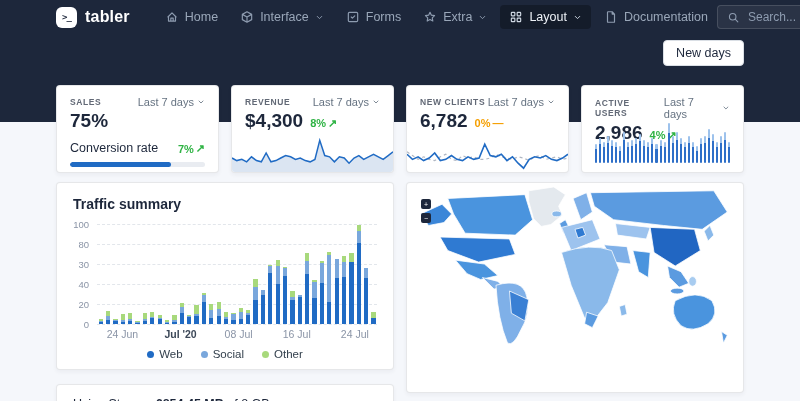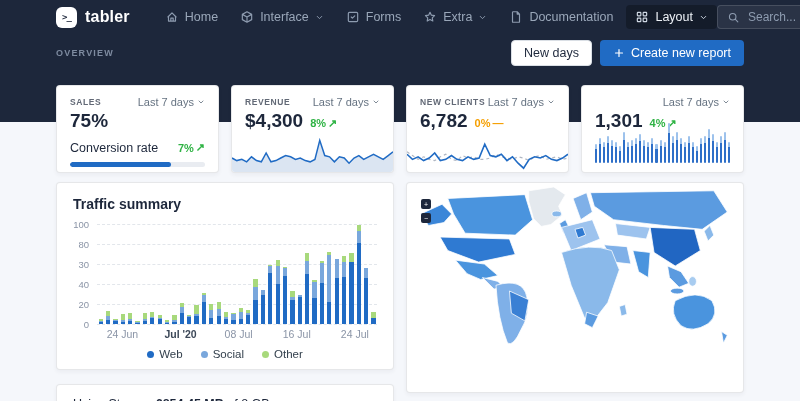--- a/index.html
+++ b/index.html
@@ -41,21 +41,21 @@
   .stat-card { top:85px; width:163px; height:88px; }
   .stat-pad { padding:10px 13px 0 13px; }
   .stat-head { display:flex; align-items:center; }
   .stat-label { font-size:8.5px; font-weight:bold; letter-spacing:.6px; color:#626976; text-transform:uppercase; }
   .stat-range { margin-left:auto; display:flex; align-items:center; gap:3px; font-size:11px; color:#667382; cursor:pointer; }
   .stat-value-row { display:flex; align-items:baseline; gap:7px; margin-top:2px; }
   .stat-value { font-size:19px; font-weight:bold; color:#1d273b; }
   .delta { font-size:11px; font-weight:bold; display:flex; align-items:center; gap:2px; }
   .delta.up { color:#2fb344; }
   .delta.flat { color:#f59f00; }
-  .sub-row { display:flex; align-items:flex-start; margin-top:9px; font-size:12.5px; color:#1d273b; }
+  .sub-row { display:flex; align-items:flex-end; margin-top:9px; font-size:12.5px; color:#1d273b; }
   .sub-row .delta { margin-left:auto; }
   .progress { margin:7px 13px 0 13px; height:5px; background:#e9ecf1; border-radius:3px; overflow:hidden; }
   .progress-fill { height:100%; background:#206bc4; border-radius:3px; }
   .spark { position:absolute; left:0; right:0; bottom:0; height:38px; }
   .spark svg { width:100%; height:100%; display:block; }
   .mini-bars { position:absolute; left:13px; right:13px; bottom:9px; height:42px; display:flex; align-items:flex-end; gap:2px; }
   .mini-bar { flex:1; display:flex; flex-direction:column; border-radius:1px; overflow:hidden; }
   .mini-bar .cap { background:#9dc2ec; }
   .mini-bar .body { background:#2e6fc8; }
 
@@ -125,65 +125,58 @@
       </div>
       <div class="nav-item">
         <svg width="14" height="14" viewBox="0 0 24 24" fill="none" stroke-width="2" stroke-linecap="round" stroke-linejoin="round">
             <path d="M12 4l2.4 4.9 5.4.8-3.9 3.8.9 5.4L12 16.4l-4.8 2.5.9-5.4-3.9-3.8 5.4-.8z"></path>
           </svg>
         <span>Extra</span>
         <svg width="9" height="9" viewBox="0 0 24 24" fill="none" stroke-width="2.5" stroke-linecap="round">
             <path d="M6 9l6 6 6-6"></path>
           </svg>
       </div>
-      <div class="nav-item">
-        <svg width="14" height="14" viewBox="0 0 24 24" fill="none" stroke-width="2" stroke-linecap="round" stroke-linejoin="round">
-            <path d="M14 3H7a1 1 0 0 0-1 1v16a1 1 0 0 0 1 1h10a1 1 0 0 0 1-1V7l-4-4zM14 3v4h4"></path>
-          </svg>
-        <span>Documentation</span>
-      </div>
       <div class="nav-item active">
         <svg width="14" height="14" viewBox="0 0 24 24" fill="none" stroke-width="2" stroke-linecap="round" stroke-linejoin="round">
             <rect x="4" y="4" width="6" height="6" rx="1"></rect>
             <rect x="14" y="4" width="6" height="6" rx="1"></rect>
             <rect x="4" y="14" width="6" height="6" rx="1"></rect>
             <rect x="14" y="14" width="6" height="6" rx="1"></rect>
           </svg>
         <span>Layout</span>
         <svg width="9" height="9" viewBox="0 0 24 24" fill="none" stroke-width="2.5" stroke-linecap="round">
             <path d="M6 9l6 6 6-6"></path>
           </svg>
       </div>
+      <div class="nav-item">
+        <svg width="14" height="14" viewBox="0 0 24 24" fill="none" stroke-width="2" stroke-linecap="round" stroke-linejoin="round">
+            <path d="M14 3H7a1 1 0 0 0-1 1v16a1 1 0 0 0 1 1h10a1 1 0 0 0 1-1V7l-4-4zM14 3v4h4"></path>
+          </svg>
+        <span>Documentation</span>
+      </div>
     </div>
     <div class="nav-right">
       <div class="searchbox">
         <svg width="13" height="13" viewBox="0 0 24 24" fill="none" stroke="#8e9cb0" stroke-width="2" stroke-linecap="round">
             <circle cx="10.5" cy="10.5" r="6"></circle>
             <path d="M15.5 15.5L20 20"></path>
           </svg>
         <input type="text" placeholder="Search..." style="">
       </div>
 
     </div>
   </div>
 
   <div class="page-header">
     <div>
-      <div class="pretitle">OVERVIEW</div>
     </div>
     <div class="header-actions">
       <button class="btn btn-white">
           <span>New days</span>
         </button>
-      <button class="btn btn-primary">
-        <svg width="12" height="12" viewBox="0 0 24 24" fill="none" stroke="#fff" stroke-width="2.4" stroke-linecap="round">
-            <path d="M12 5v14M5 12h14"></path>
-          </svg>
-        <span>Create new report</span>
-      </button>
     </div>
   </div>
 
   <div class="card stat-card" style="left:56px">
     <div class="stat-pad">
       <div class="stat-head">
         <span class="stat-label">SALES</span>
         <span class="stat-range">
             <span>Last 7 days</span>
             <svg width="8" height="8" viewBox="0 0 24 24" fill="none" stroke="#667382" stroke-width="2.5" stroke-linecap="round">
@@ -257,29 +250,30 @@
         <svg viewBox="0 0 100 40" preserveAspectRatio="none">
           <polyline points="0.0,18.7 3.4,22.7 6.9,26.7 10.3,24.0 13.8,26.7 17.2,28.0 20.7,24.0 24.1,21.3 27.6,26.7 31.0,28.0 34.5,22.7 37.9,25.3 41.4,24.0 44.8,26.7 48.3,26.7 51.7,25.3 55.2,21.3 58.6,24.0 62.1,25.3 65.5,26.7 69.0,24.0 72.4,25.3 75.9,28.0 79.3,24.0 82.8,22.7 86.2,26.7 89.7,25.3 93.1,24.0 96.6,26.7 100.0,25.3" fill="none" stroke="#b0b7c3" stroke-width="1.2" vector-effect="non-scaling-stroke" stroke-dasharray="3 3"></polyline>
           <polyline points="0.0,21.3 3.4,26.7 6.9,24.0 10.3,28.0 13.8,25.3 17.2,20.0 20.7,28.0 24.1,26.7 27.6,22.7 31.0,26.7 34.5,28.0 37.9,24.0 41.4,26.7 44.8,25.3 48.3,10.7 51.7,22.7 55.2,24.0 58.6,21.3 62.1,28.0 65.5,24.0 69.0,30.7 72.4,36.0 75.9,26.7 79.3,24.0 82.8,25.3 86.2,22.7 89.7,26.7 93.1,28.0 96.6,25.3 100.0,21.3" fill="none" stroke="#206bc4" stroke-width="1.6" vector-effect="non-scaling-stroke"></polyline>
         </svg>
       </div>
   </div>
 
   <div class="card stat-card" style="left:581px">
     <div class="stat-pad">
       <div class="stat-head">
+        <span class="stat-label">ACTIVE USERS</span>
         <span class="stat-range">
             <span>Last 7 days</span>
             <svg width="8" height="8" viewBox="0 0 24 24" fill="none" stroke="#667382" stroke-width="2.5" stroke-linecap="round">
               <path d="M6 9l6 6 6-6"></path>
             </svg>
           </span>
       </div>
       <div class="stat-value-row">
-        <span class="stat-value">1,301</span>
+        <span class="stat-value">2,986</span>
         <span class="delta up">
             <span>4%</span>
             <span>↗</span>
           </span>
       </div>
     </div>
     <div class="mini-bars" id="users-bars">
         <div class="mini-bar" style="height: 45%;">
           <div class="cap" style="height: 26%;"></div>
           <div class="body" style="flex: 1 1 0%;"></div>

